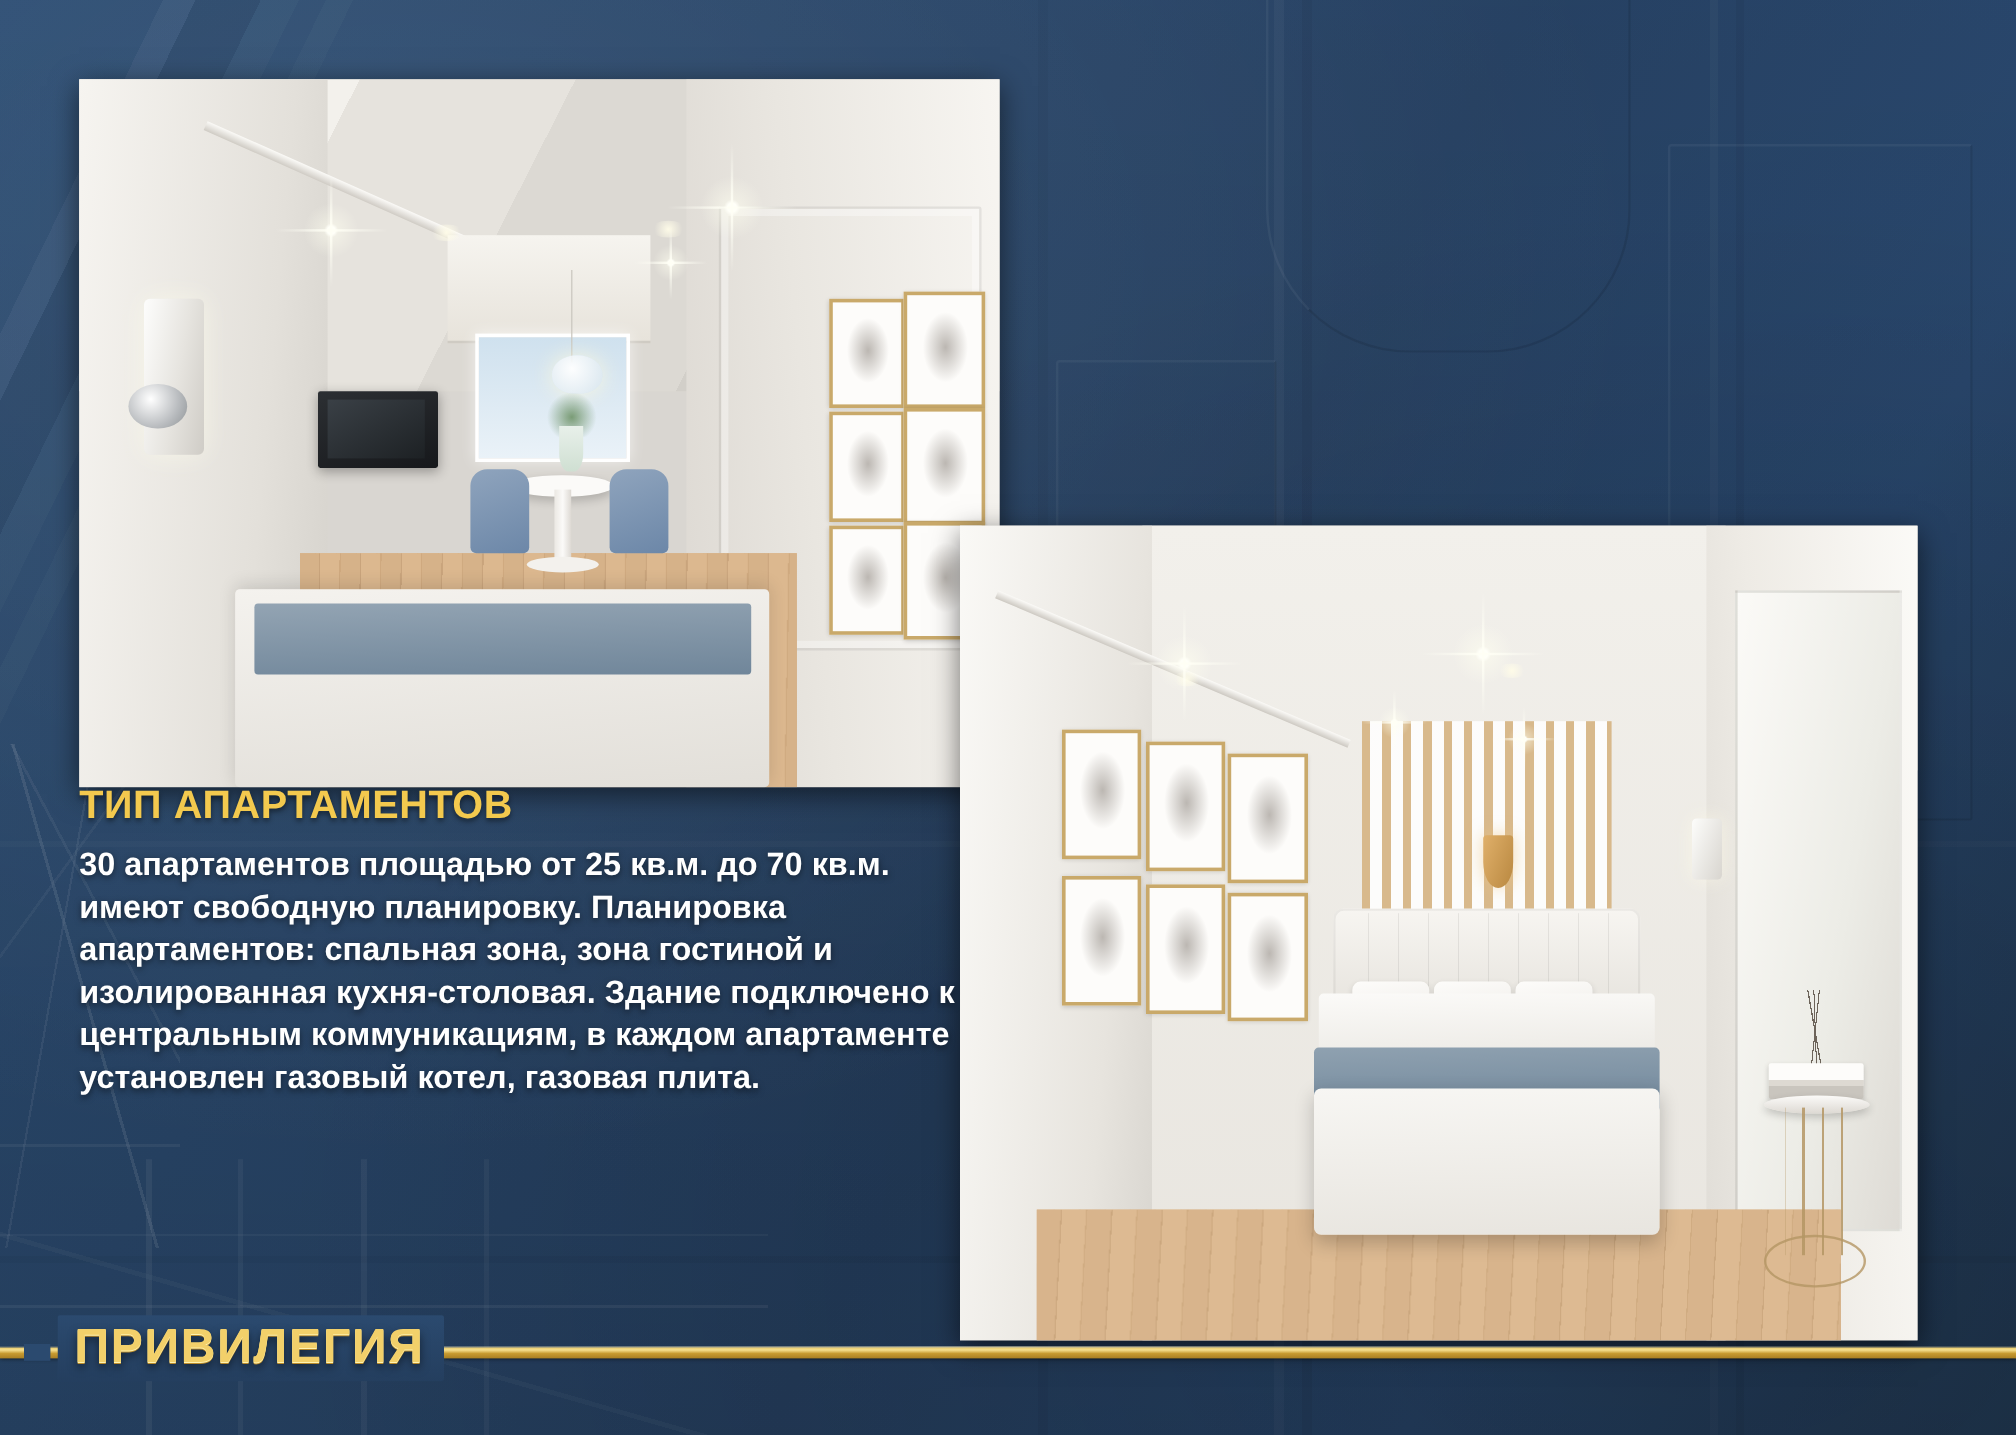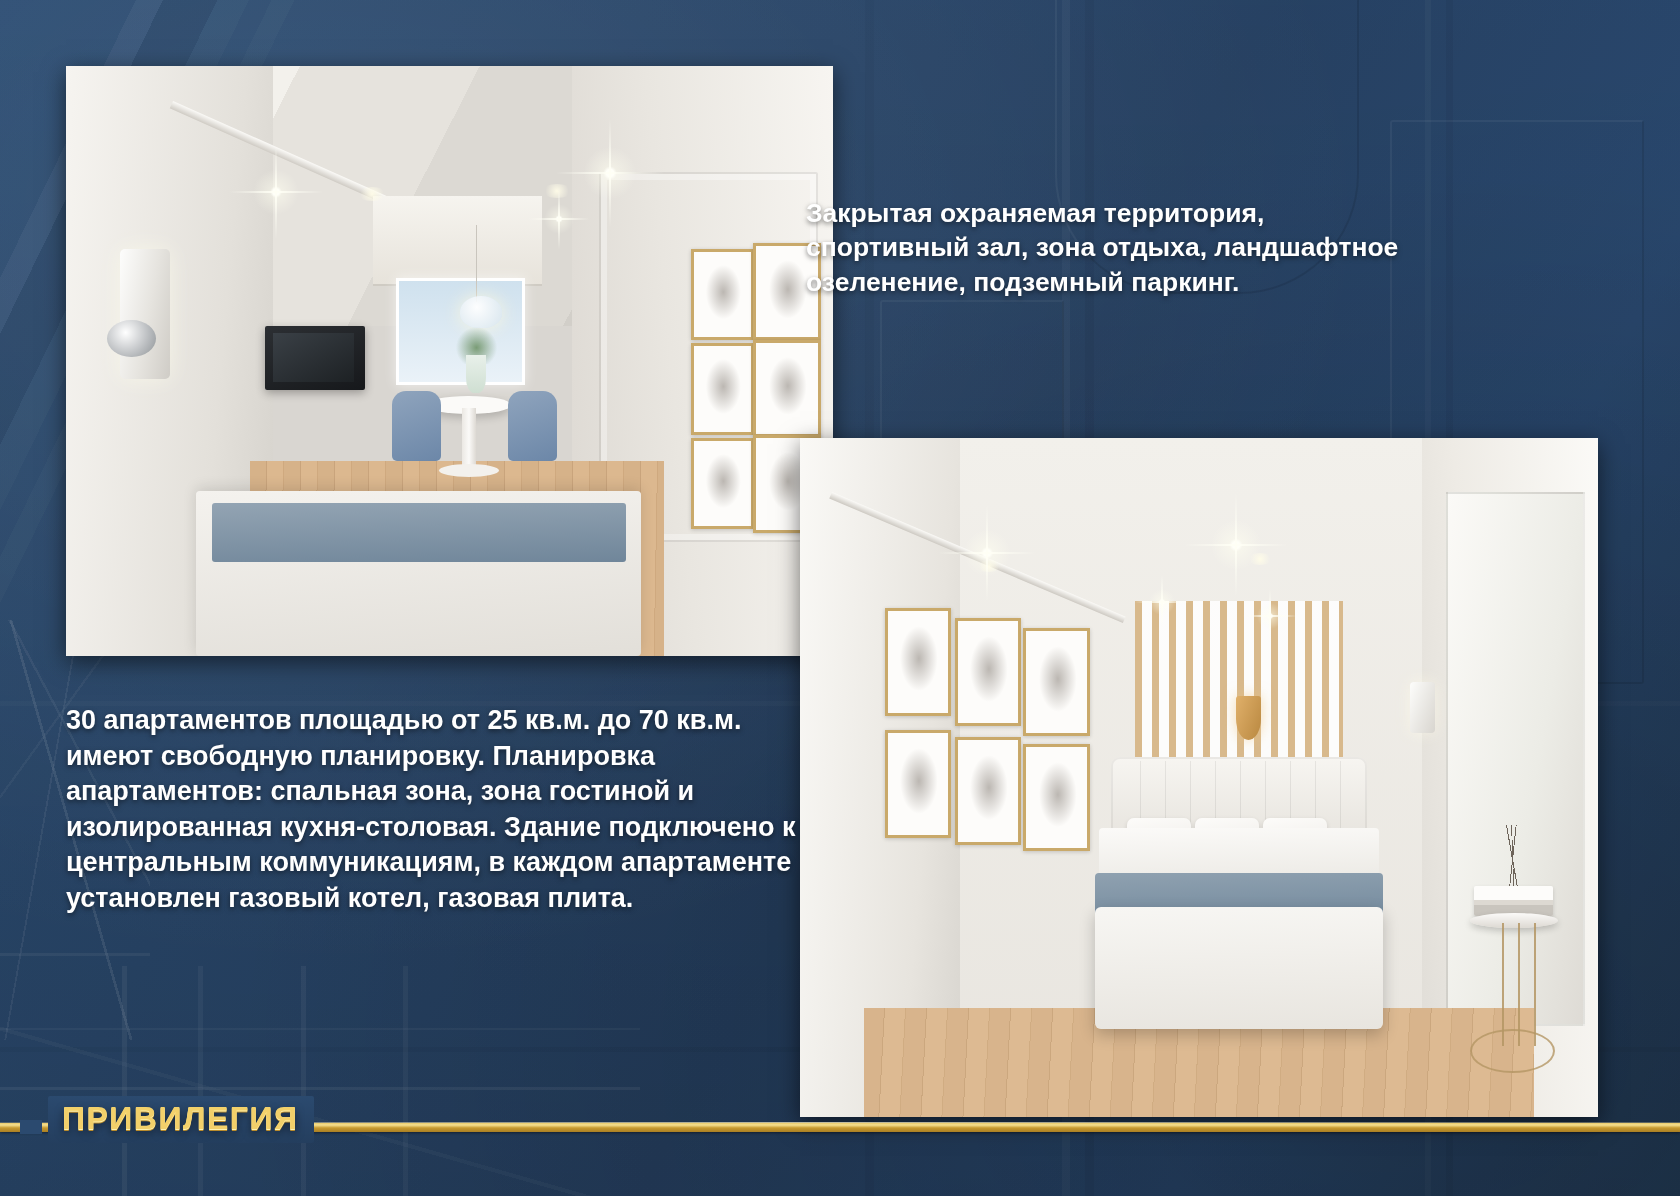--- a/index.html
+++ b/index.html
@@ -258,21 +258,21 @@
     background:linear-gradient(180deg,#e8c96a 0%,#f6e08f 22%,#c79a30 55%,#a97f23 100%);
     box-shadow:0 1px 3px rgba(0,0,0,.45);
   }
   .footer-rule-hl{
     position:absolute;left:0;top:1122px;width:1680px;height:2px;
     background:linear-gradient(90deg,rgba(255,240,180,.25),rgba(255,245,200,.8),rgba(255,240,180,.3));
   }
   .footer-brand{
     position:absolute;left:48px;top:1096px;
     padding:4px 16px 6px 14px;
-    font-size:32px;font-weight:700;letter-spacing:1.5px;
+    font-size:40px;font-weight:700;letter-spacing:1.5px;
     color:#f2d06a;
     background:#2b4a6f;
     text-shadow:
       0 1px 0 #fff3b0,
       0 2px 0 #b98b2c,
       0 4px 8px rgba(0,0,0,.55);
     background-image:linear-gradient(180deg,rgba(43,74,111,.96),rgba(36,62,94,.96));
     z-index:3;
     border-radius:2px;
   }
@@ -367,22 +367,22 @@
       <div class="sp bed-table-ring"></div>
       <div class="spot" style="left:22%;top:18%;width:26px;height:12px;"></div>
       <div class="spot" style="left:56%;top:17%;width:26px;height:12px;"></div>
       <div class="star" style="left:20%;top:13%;width:54px;height:54px;"></div>
       <div class="star" style="left:51%;top:11.5%;width:58px;height:58px;"></div>
       <div class="star" style="left:43.5%;top:22%;width:30px;height:30px;"></div>
       <div class="star" style="left:57%;top:24%;width:30px;height:30px;"></div>
     </div>
   </div>
 
-  <div class="body" id="body-amenities">Закрытая охраняемая территория, спортивный зал, зона отдыха, ландшафтное озеленение, подземный паркинг.</div>
-
+
+  <div class="head" id="heading-apartment-type">ТИП АПАРТАМЕНТОВ</div>
   <div class="body" id="body-apartment-type">30 апартаментов площадью от 25 кв.м. до 70 кв.м. имеют свободную планировку. Планировка апартаментов: спальная зона, зона гостиной и изолированная кухня-столовая. Здание подключено к центральным коммуникациям, в каждом апартаменте установлен газовый котел, газовая плита.</div>
 
   <div class="footer-rule-hl"></div>
   <div class="footer-rule"></div>
   <div class="footer-brand-gap"></div>
   <div class="footer-brand">ПРИВИЛЕГИЯ</div>
 
 </div>
 
 </body></html>

